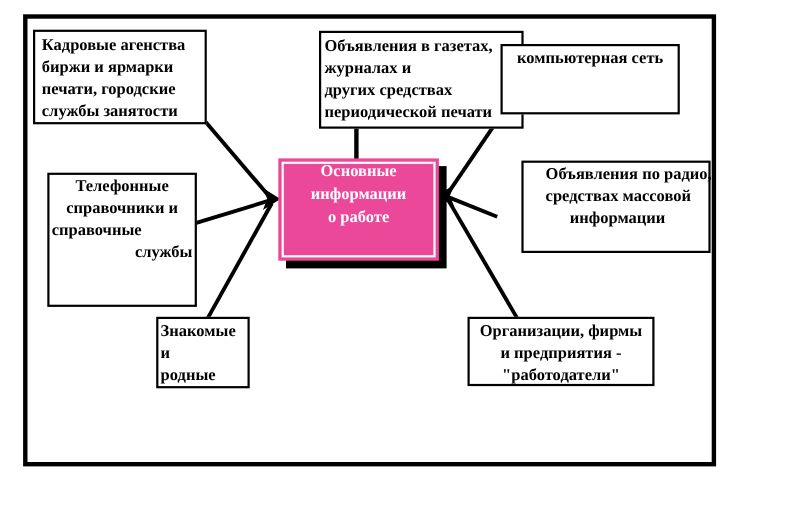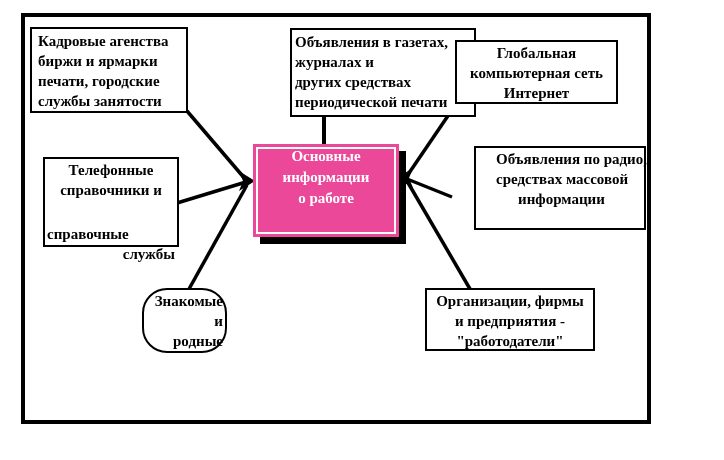--- a/index.html
+++ b/index.html
@@ -14,32 +14,32 @@
   }
   svg.connectors{position:absolute;left:0;top:0;width:724px;height:460px;}
   .node{
     position:absolute;box-sizing:border-box;border:2px solid #000;background:#fff;
     font-size:15px;line-height:20px;z-index:2;
   }
   .ln{white-space:nowrap;}
   .n-agencies {left:30px;  top:27px;  width:158px;height:86px; padding:2px 6px;text-align:left;}
   .n-newspapers{left:243px;top:28px;  width:186px;height:89px; padding:2px 3px;text-align:left;margin-left:47px;}
   .n-internet {left:455px; top:40px;  width:163px;height:64px; padding:1px 2px;text-align:center;}
-  .n-phone    {left:43px;  top:157px; width:136px;height:90px;padding:1px 2px;text-align:center;}
+  .n-phone    {left:43px;  top:157px; width:136px;height:122px;padding:1px 2px;text-align:center;}
   .n-radio    {left:452px; top:146px; width:172px;height:84px; padding:1px 20px;text-align:left;margin-left:22px;}
-  .n-friends  {left:142px; top:288px; width:85px; height:65px; padding:1px 2px;text-align:right;border-radius:25px;}
+  .n-friends  {left:142px; top:288px; width:85px; height:65px; padding:1px 2px;text-align:left;}
   .n-employers{left:425px; top:288px; width:170px;height:63px; padding:1px 2px;text-align:center;}
   .n-center{
     left:253px;top:144px;width:146px;height:93px;
     background:#ec4899;color:#fff;border:none;
     outline:2px solid #fff;outline-offset:-5px;
     box-shadow:7px 7px 0 0 #000;
     text-align:center;padding-top:2px;line-height:21px;
   }
-  .align-left{text-align:left;margin-top:24px;}
+  .align-left{text-align:left;}
   .indent-26{text-align:right;padding-left:26px;}
   .indent-22{text-align:left;padding-left:22px;}
 </style>
 </head>
 <body>
 
 <div class="canvas">
 
   <div class="frame"></div>
 
@@ -67,23 +67,21 @@
   </div>
 
   <div class="node n-newspapers">
     <div class="ln">Объявления в газетах,</div>
     <div class="ln">журналах и</div>
     <div class="ln">других средствах</div>
     <div class="ln">периодической печати</div>
   </div>
 
   <div class="node n-internet">
-    <div class="ln">Глобальная</div>
     <div class="ln">компьютерная сеть</div>
-    <div class="ln">Интернет</div>
   </div>
 
   <div class="node n-phone">
     <div class="ln">Телефонные</div>
     <div class="ln">справочники и</div>
     <div class="ln align-left">справочные</div>
     <div class="ln indent-26">службы</div>
   </div>
 
   <div class="node n-center">

